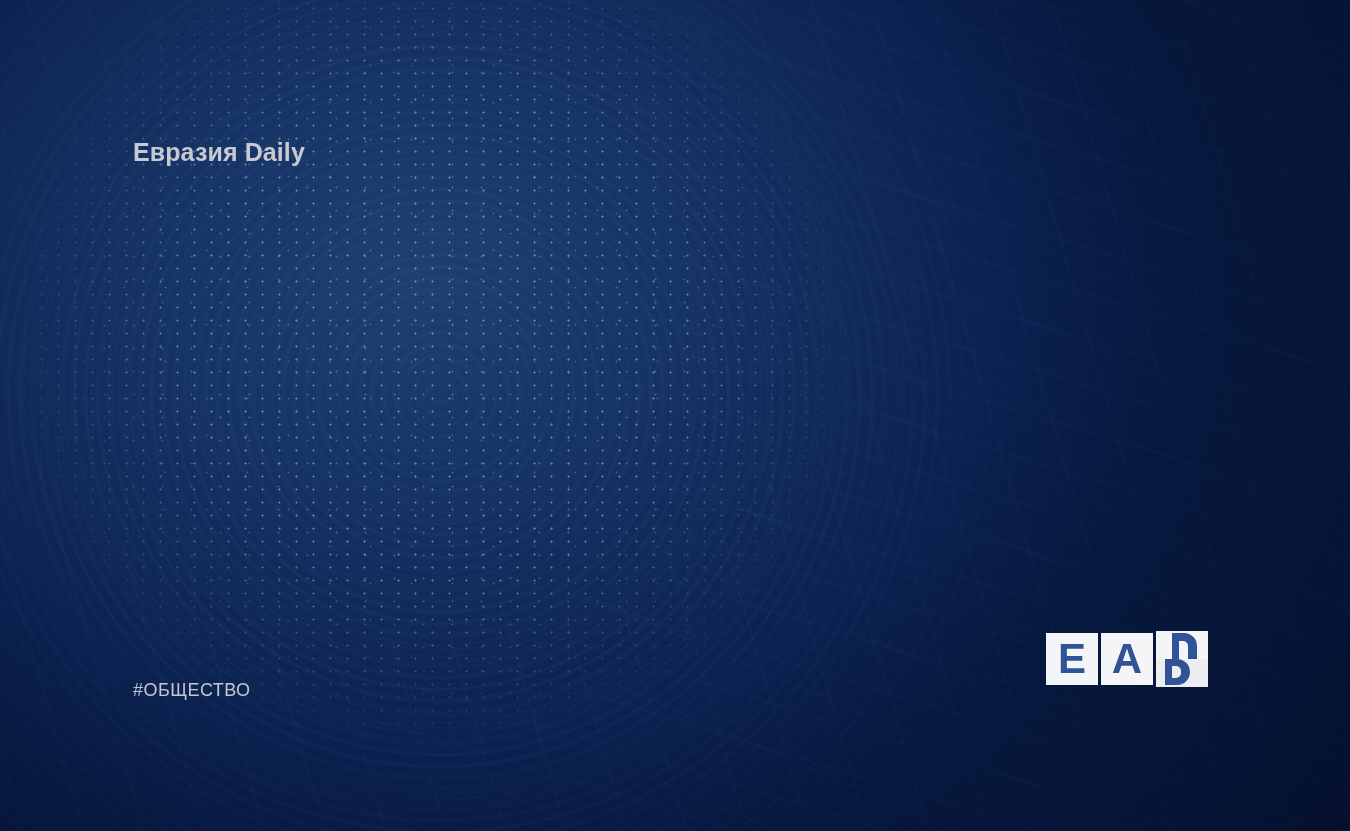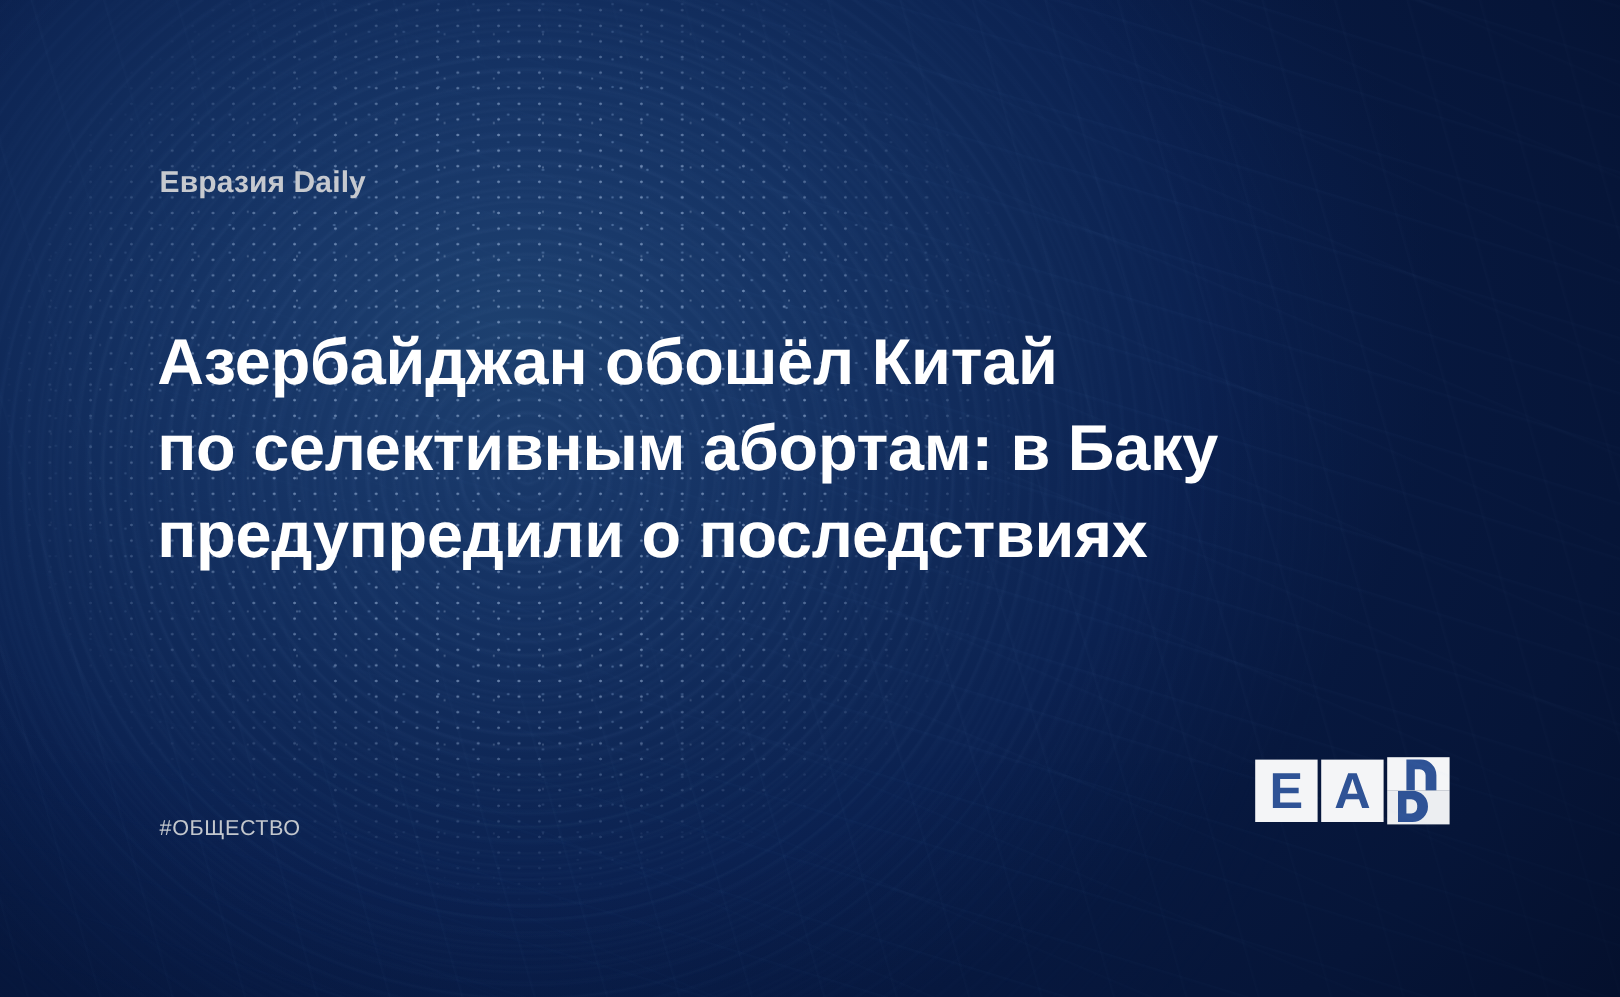--- a/index.html
+++ b/index.html
@@ -257,25 +257,20 @@
   <div class="bg-rings2"></div>
   <div class="bg-speckle"></div>
   <div class="bg-trails"></div>
   <div class="bg-streaks"></div>
   <div class="bg-vignette"></div>
 
   <div class="content">
 
     <div class="brand">Евразия Daily</div>
 
-    <h1 class="headline">
-      <span class="hl-line">Азербайджан обошёл Китай</span>
-      <span class="hl-line">по селективным абортам: в Баку</span>
-      <span class="hl-line">предупредили о последствиях</span>
-    </h1>
 
     <div class="category">#ОБЩЕСТВО</div>
 
     <div class="logo">
 
       <div class="logo-tile logo-tile-e">
         <span class="logo-letter">E</span>
       </div>
 
       <div class="logo-tile logo-tile-a">

